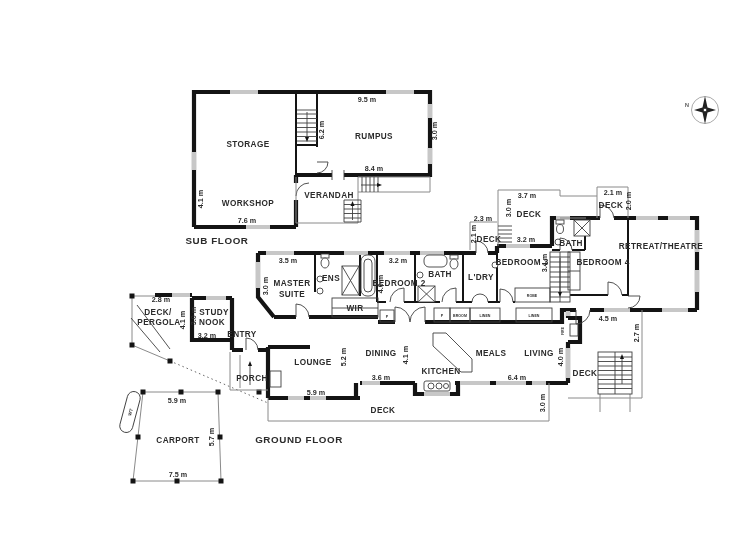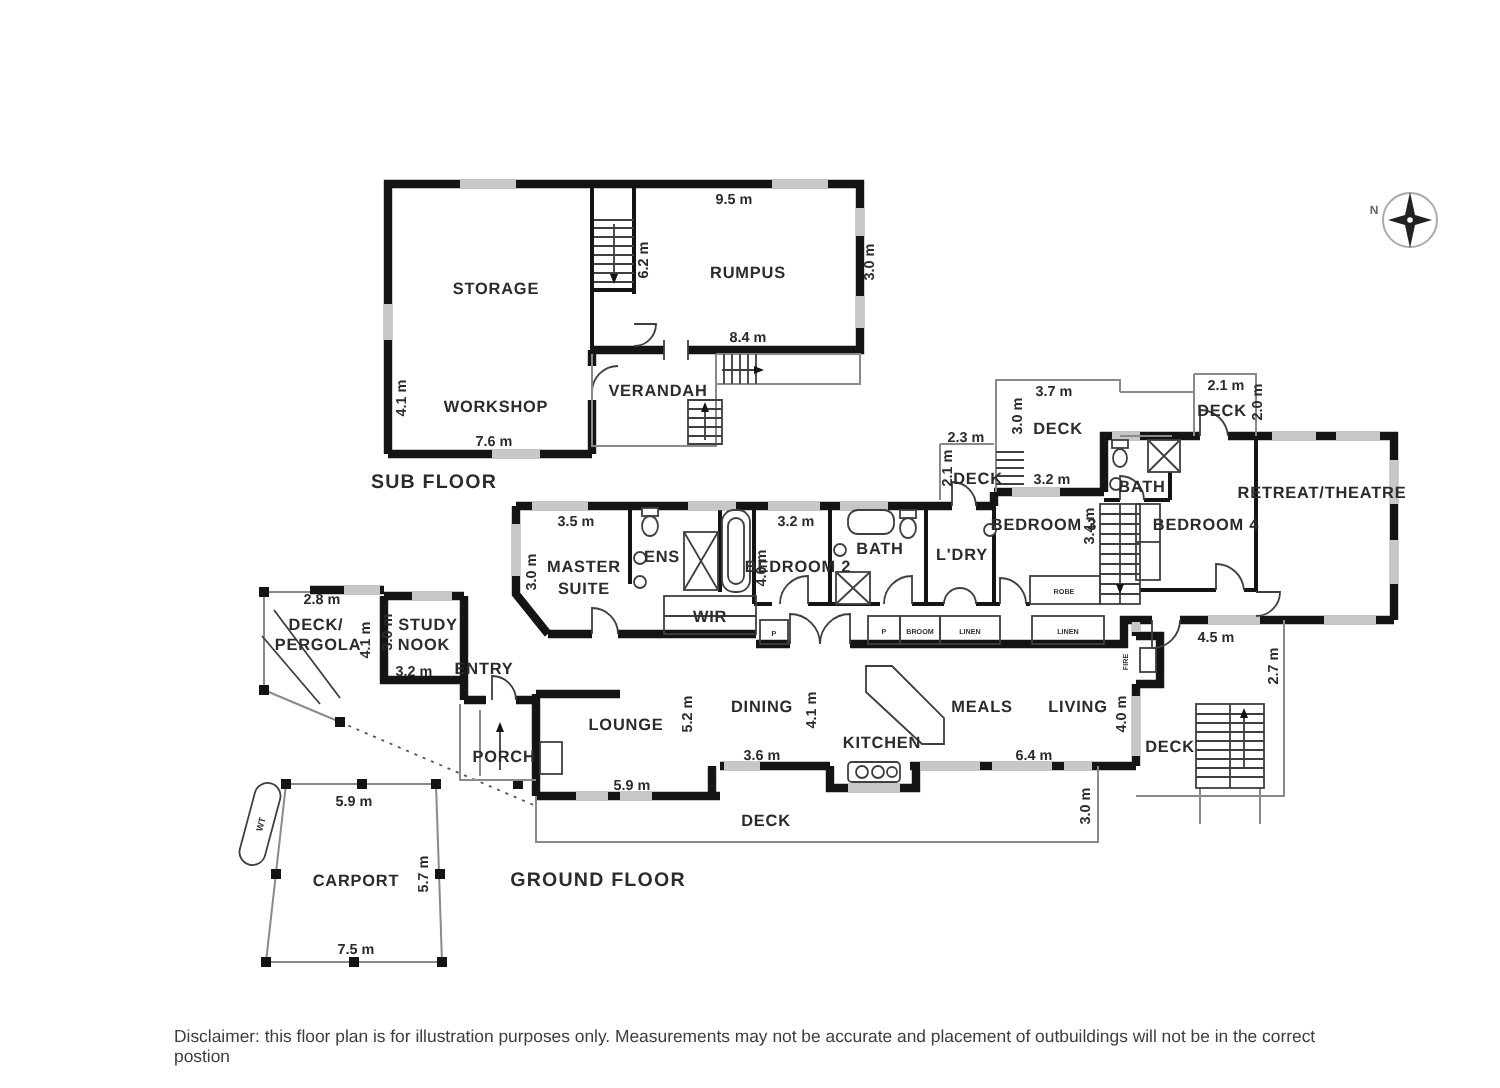--- a/index.html
+++ b/index.html
@@ -274,14 +274,13 @@
     <text class="tiny" x="387" y="318">P</text>
     <text class="tiny" x="442" y="317">P</text>
     <text class="tiny" x="460" y="317">BROOM</text>
     <text class="tiny" x="485" y="317">LINEN</text>
     <text class="tiny" x="534" y="317">LINEN</text>
     <text class="tiny" x="532" y="297">ROBE</text>
     <text class="tiny" x="564" y="331" transform="rotate(-90 564 331)">FIRE</text>
   </g>
 </svg>
 
-<div id="disclaimer">Disclaimer: this floor plan is for illustration purposes only. Measurements may not be accurate and placement of outbuildings will not be in the correct postion</div>
 </div>
 
 </body></html>

